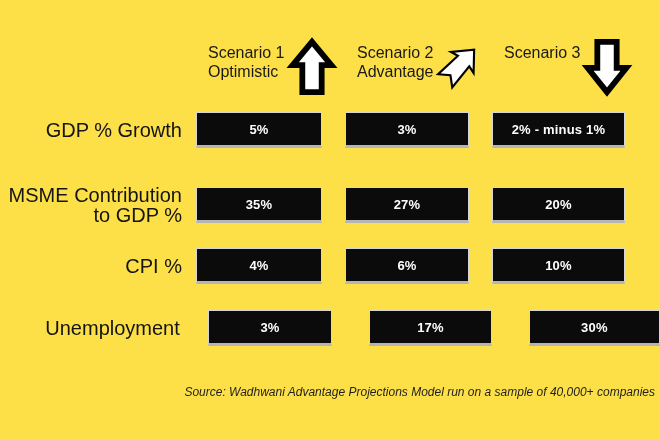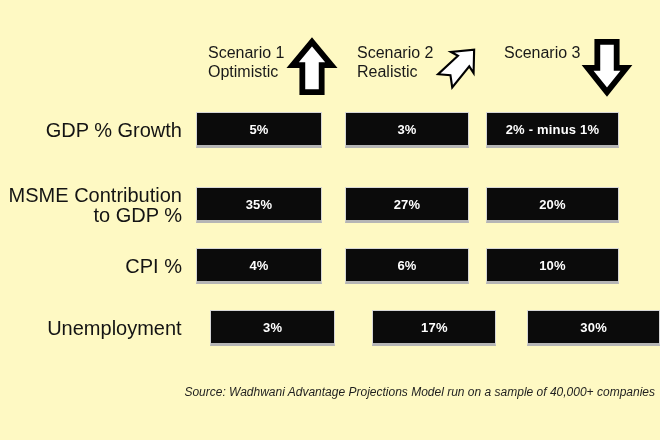--- a/index.html
+++ b/index.html
@@ -1,18 +1,18 @@
 <!DOCTYPE html>
 <html><head>
 <meta charset="utf-8">
 <style>
   * { margin:0; padding:0; box-sizing:border-box; }
   html,body { background:#ffffff; }
   .canvas {
-    position:relative; width:660px; height:440px; background:#fef9c3;
+    position:relative; width:660px; height:440px; background:#fde047;
     font-family:"Liberation Sans", sans-serif; color:#1a1a1a; overflow:hidden;
   }
   svg { overflow:visible; display:block; }
 
   
   .header-group { position:absolute; top:38px; display:flex; align-items:flex-start; }
   .hg1 { left:194px; width:132px; }
   .hg2 { left:343px; width:130px; }
   .hg3 { left:490px; width:139px; }
   .htext { font-size:16px; line-height:19px; padding-top:5px; padding-left:14px; white-space:nowrap; color:#191919; }
@@ -26,21 +26,21 @@
     font-size:20px; line-height:20px; color:#141414;
   }
   .vbox {
     height:36px; display:flex; align-items:center; justify-content:center;
     background:#0b0b0b; color:#ffffff; font-weight:700; font-size:13px;
     border:1px solid #d6d6d6; border-bottom:3px solid #b5b5b5;
     letter-spacing:0.2px;
   }
   .c1 { width:126px; margin-left:14px; }
   .c2 { width:124px; margin-left:23px; }
-  .c3 { width:133px; margin-left:17px; }
+  .c3 { width:133px; margin-left:23px; }
 
   
   .source-note {
     position:absolute; top:385px; right:5px;
     font-size:12px; font-style:italic; color:#1f1f1f; white-space:nowrap;
   }
 </style>
 </head>
 <body>
 
@@ -52,21 +52,21 @@
       <div>Optimistic</div>
     </div>
     <svg class="arrow-icon" width="48" height="58" viewBox="0 0 48 60">
       <polygon points="24,4 44,28 34,28 34,56 14,56 14,28 4,28" fill="#ffffff" stroke="#000000" stroke-width="6" stroke-linejoin="miter"></polygon>
     </svg>
   </div>
 
   <div class="header-group hg2">
     <div class="htext">
       <div>Scenario 2</div>
-      <div>Realistic</div>
+      <div>Advantage</div>
     </div>
     <svg class="arrow-icon" width="44" height="56" viewBox="0 0 44 58">
       <g transform="rotate(43 22 29)">
         <polygon points="22,6 38,24 30,22 32,50 22,42 12,50 14,22 6,24" fill="#ffffff" stroke="#000000" stroke-width="2.2" stroke-linejoin="miter"></polygon>
       </g>
     </svg>
   </div>
 
   <div class="header-group hg3">
     <div class="htext">

